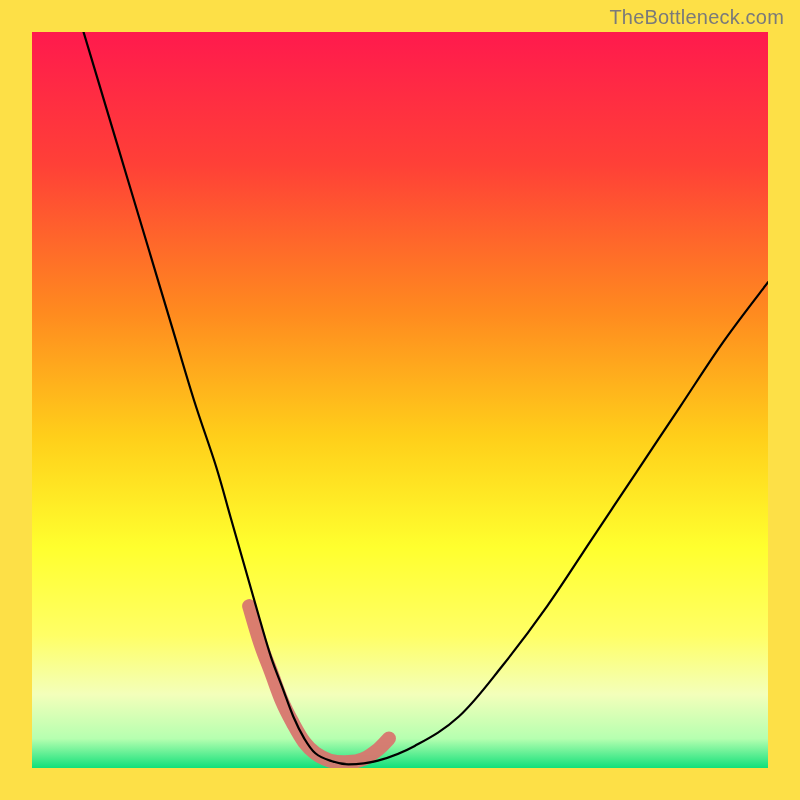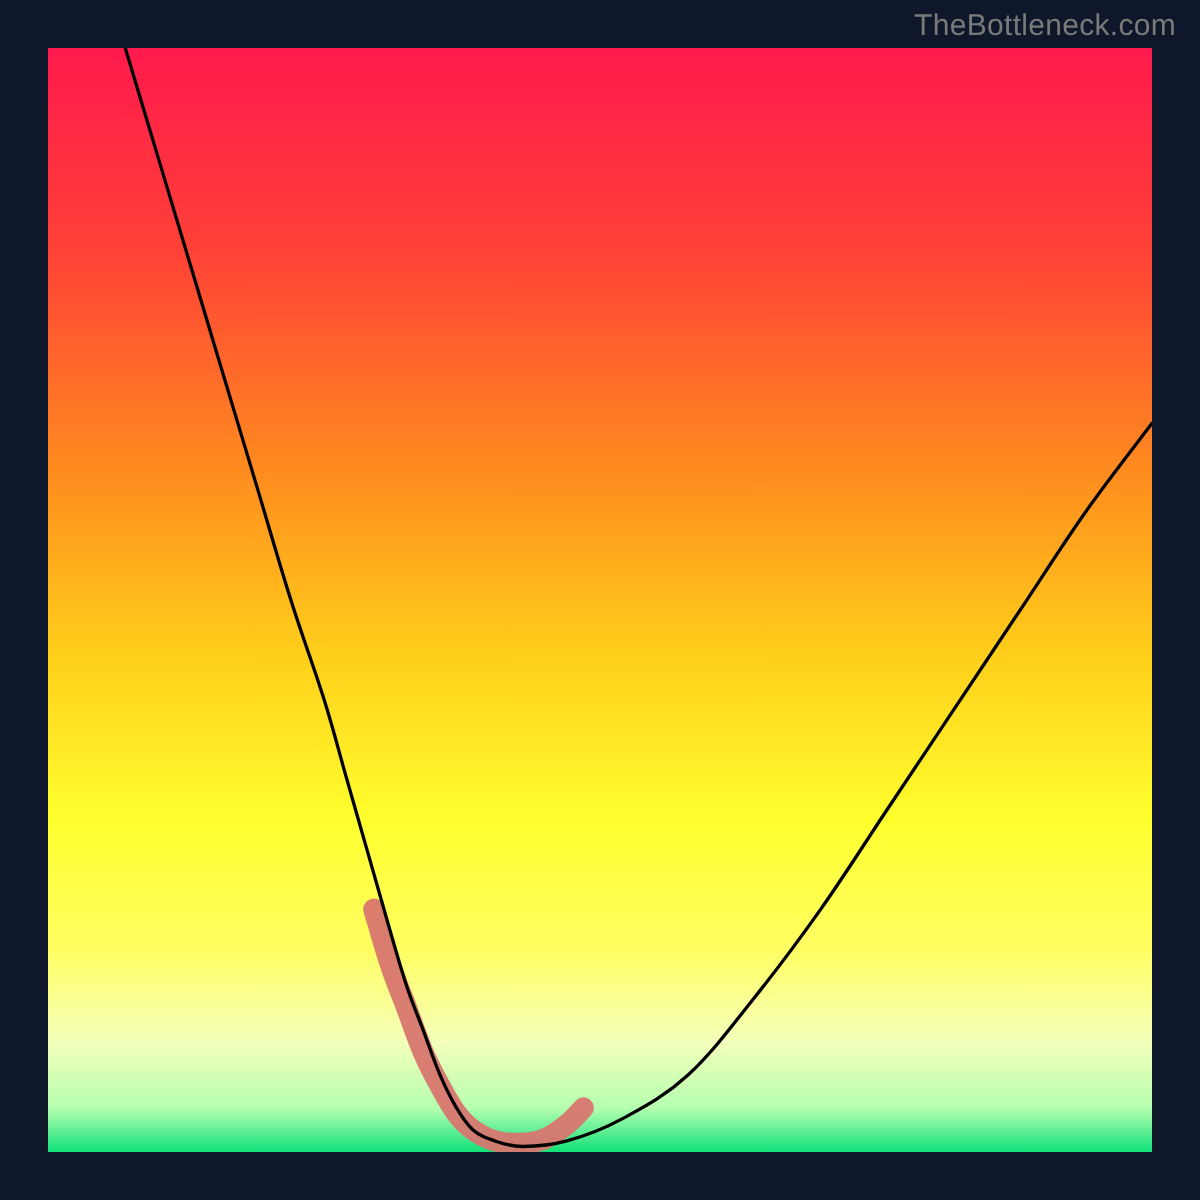--- a/index.html
+++ b/index.html
@@ -7,21 +7,21 @@
     padding: 0;
     width: 800px;
     height: 800px;
     overflow: hidden;
     background: #000;
     font-family: Arial, Helvetica, sans-serif;
   }
   .frame {
     position: absolute;
     inset: 0;
-    background: #0f172a;
+    background: #fde047;
   }
   .plot-area {
     position: absolute;
     
     left: 32px;
     top: 32px;
     width: 736px;   
     height: 736px;  
   }
   .watermark {

